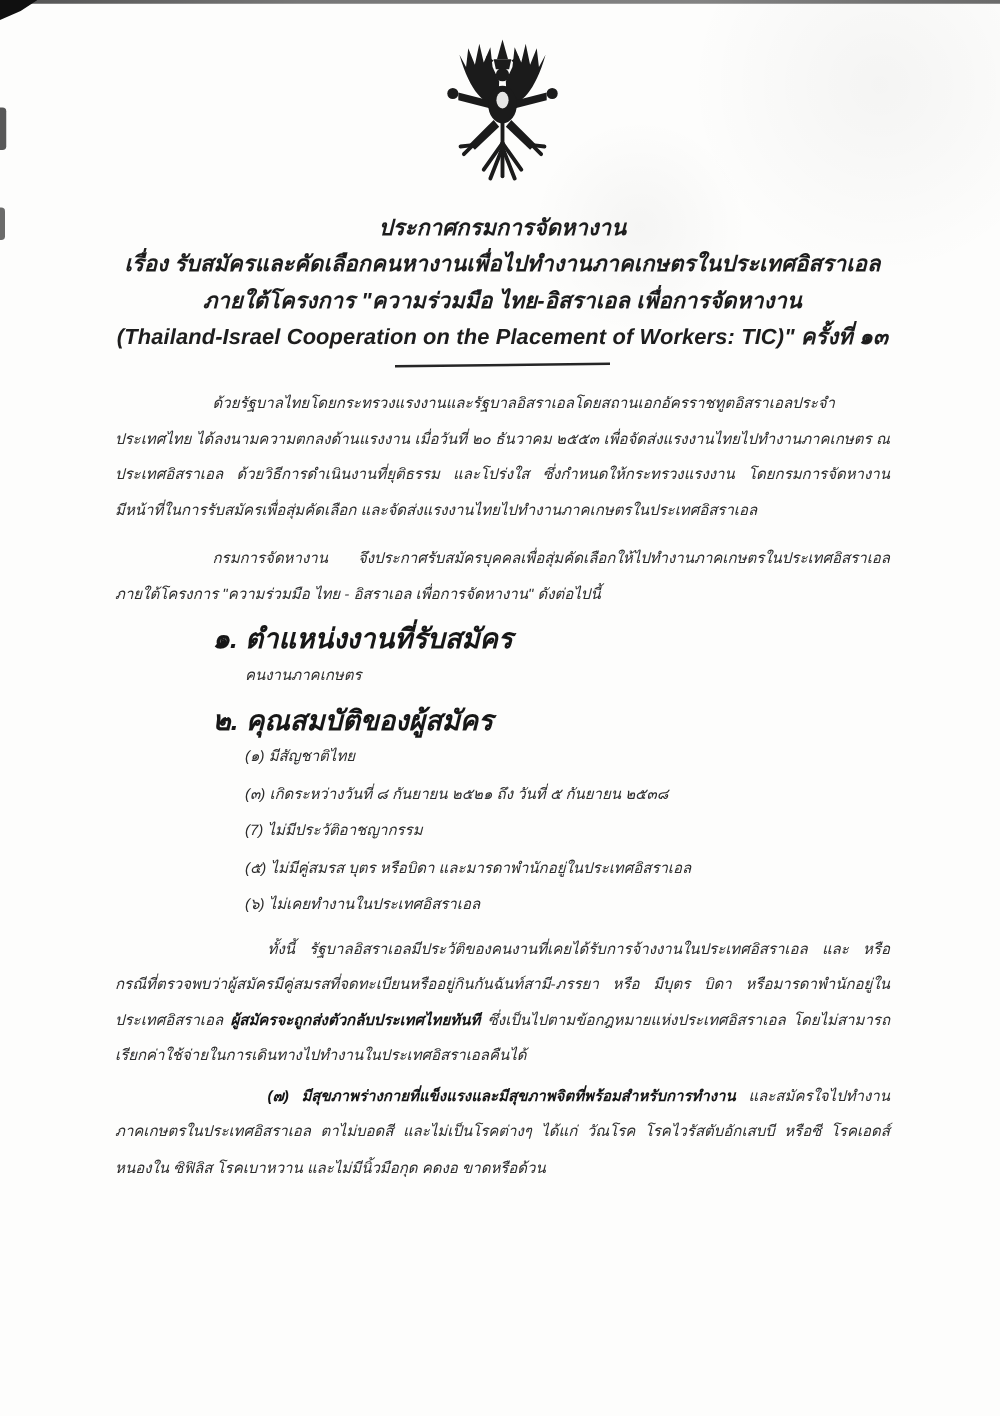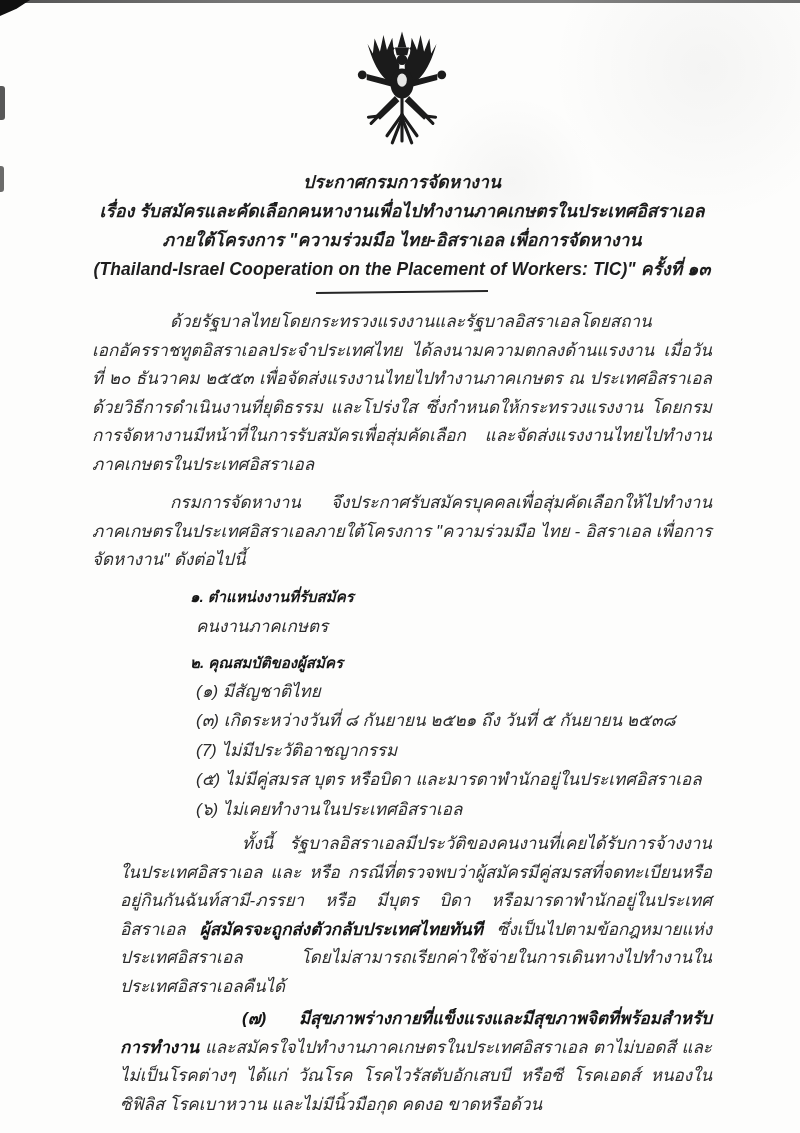--- a/index.html
+++ b/index.html
@@ -49,32 +49,32 @@
     color: #1d1d1d;
     letter-spacing: 0.1px;
   }
   .divider {
     width: 172px; height: 2px;
     margin: 7px auto 0 auto;
     background: #262626;
     transform: rotate(-0.6deg);
   }
 
-  .body-text { font-size: 17px; line-height: 28.5px; color: #2b2b2b; }
+  .body-text { font-size: 12px; line-height: 28.5px; color: #2b2b2b; }
 
   .para { margin: 0; text-align: justify; }
   .para-indent { text-indent: 78px; }
-  .para-indent-deep { text-indent: 122px; margin-left: 28px; }
+  .para-indent-deep { text-indent: 122px; }
   .p1 { margin-top: 15px; }
   .p2 { margin-top: 10px; }
 
   .sec-head {
-    margin: 7px 0 0 98px;
+    margin: 7px 0 0 78px;
     font-weight: bold;
-    font-size: 15px;
+    font-size: 22px;
     color: #171717;
     line-height: 29px;
   }
   .sec-body { margin: 1px 0 0 104px; line-height: 29px; }
 
   .qual-list { margin: 0; padding: 0; list-style: none; }
   .qual-item { margin-left: 104px; line-height: 29.5px; }
 
   .note-para { margin-top: 6px; }
   .q7-para { margin-top: 4px; }

